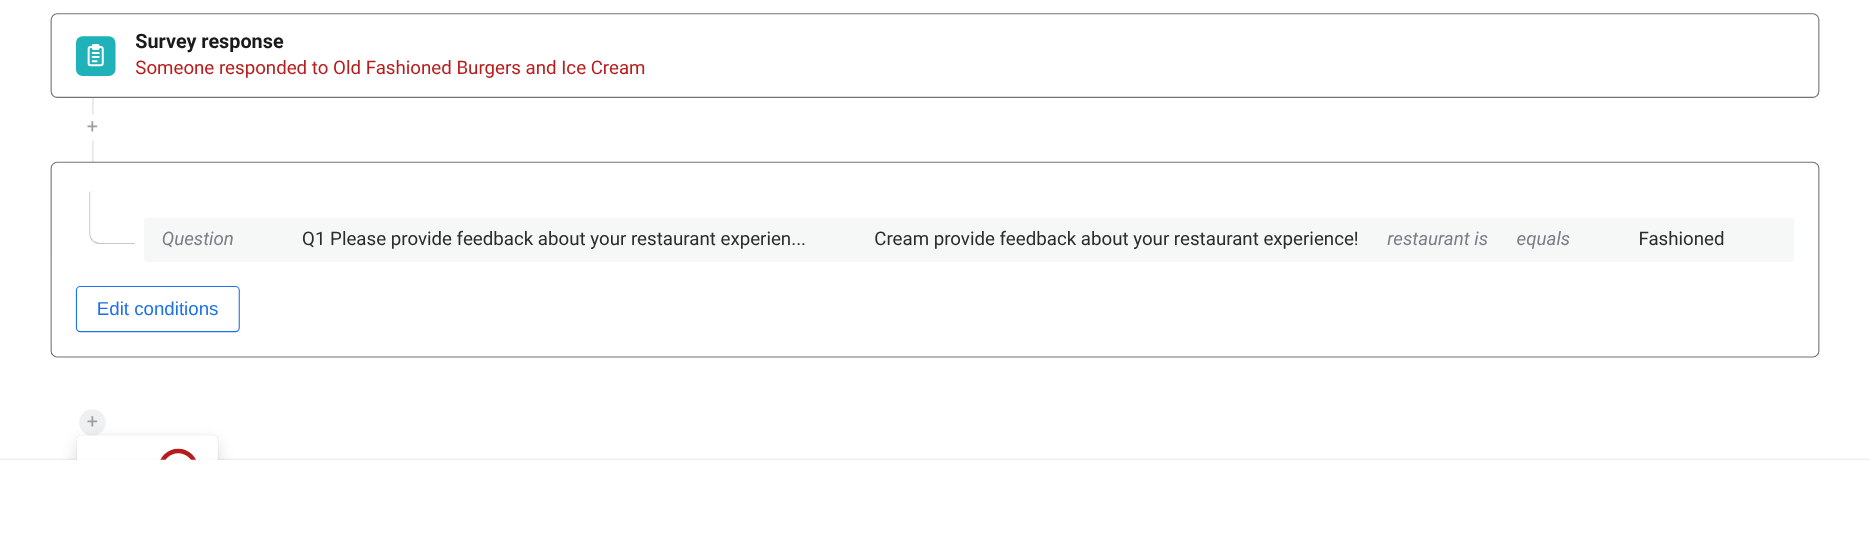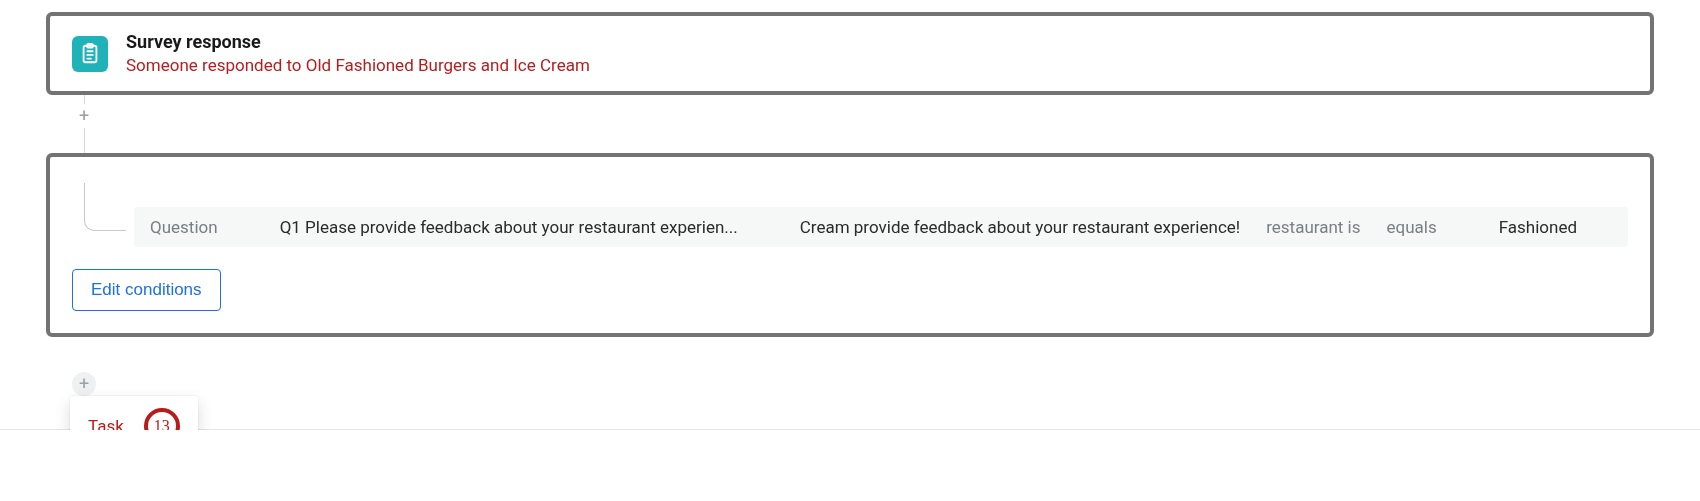--- a/index.html
+++ b/index.html
@@ -14,21 +14,21 @@
   .workspace {
     position: relative;
     width: 1700px;
     padding: 12px 46px 40px 46px;
     border-bottom: 1px solid #e5e5e5;
   }
 
   
   .card {
     position: relative;
-    border: 4px solid #737373;
+    border: 1px solid #737373;
     border-radius: 6px;
     background: #fff;
   }
 
   
   .trigger-card {
     display: flex;
     align-items: center;
     gap: 18px;
     padding: 14px 22px;
@@ -115,21 +115,21 @@
   .cond-row {
     display: flex;
     align-items: center;
     gap: 26px;
     background: #f6f7f7;
     padding: 10px 16px;
     border-radius: 3px;
     font-size: 17px;
     white-space: nowrap;
   }
-  .cond-row .muted { color: #7a7f85; }
+  .cond-row .muted { color: #7a7f85; font-style: italic; }
   .cond-row .val   { color: #2b2b2b; margin-left: 36px; }
 
   .edit-btn {
     margin-top: 22px;
     display: inline-flex;
     align-items: center;
     padding: 10px 18px;
     border: 1px solid #1c70e8;
     color: #1c70e8;
     border-radius: 4px;

